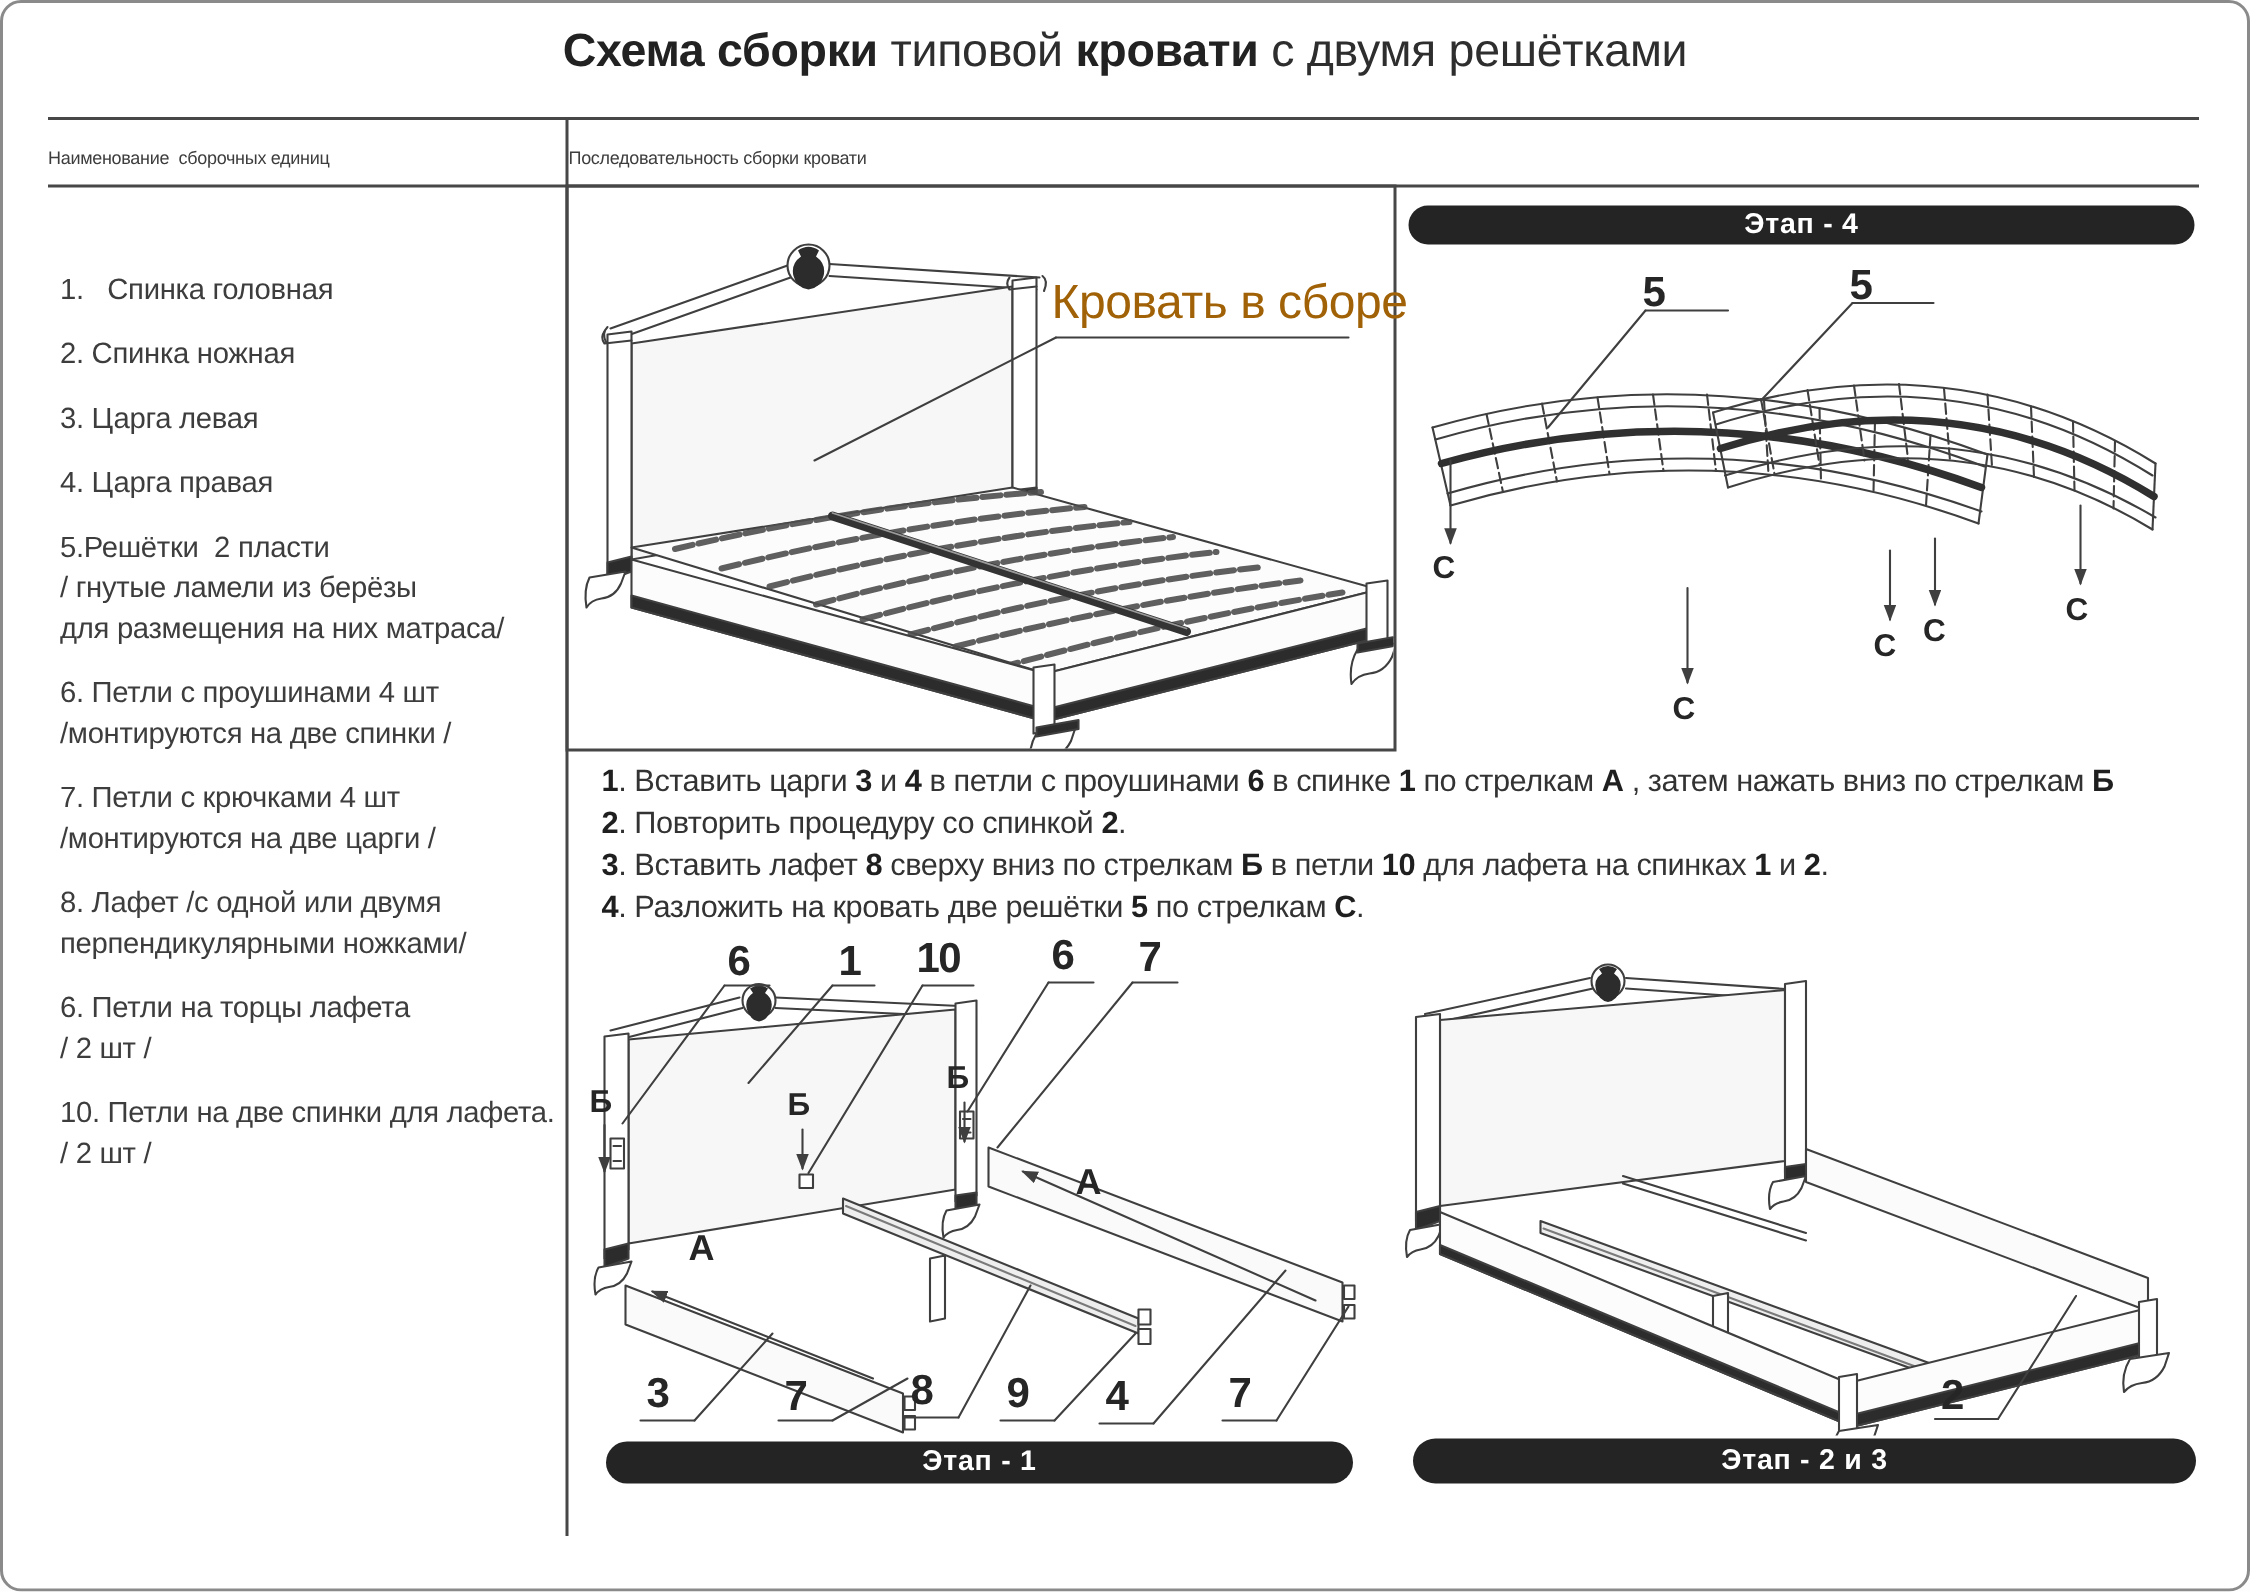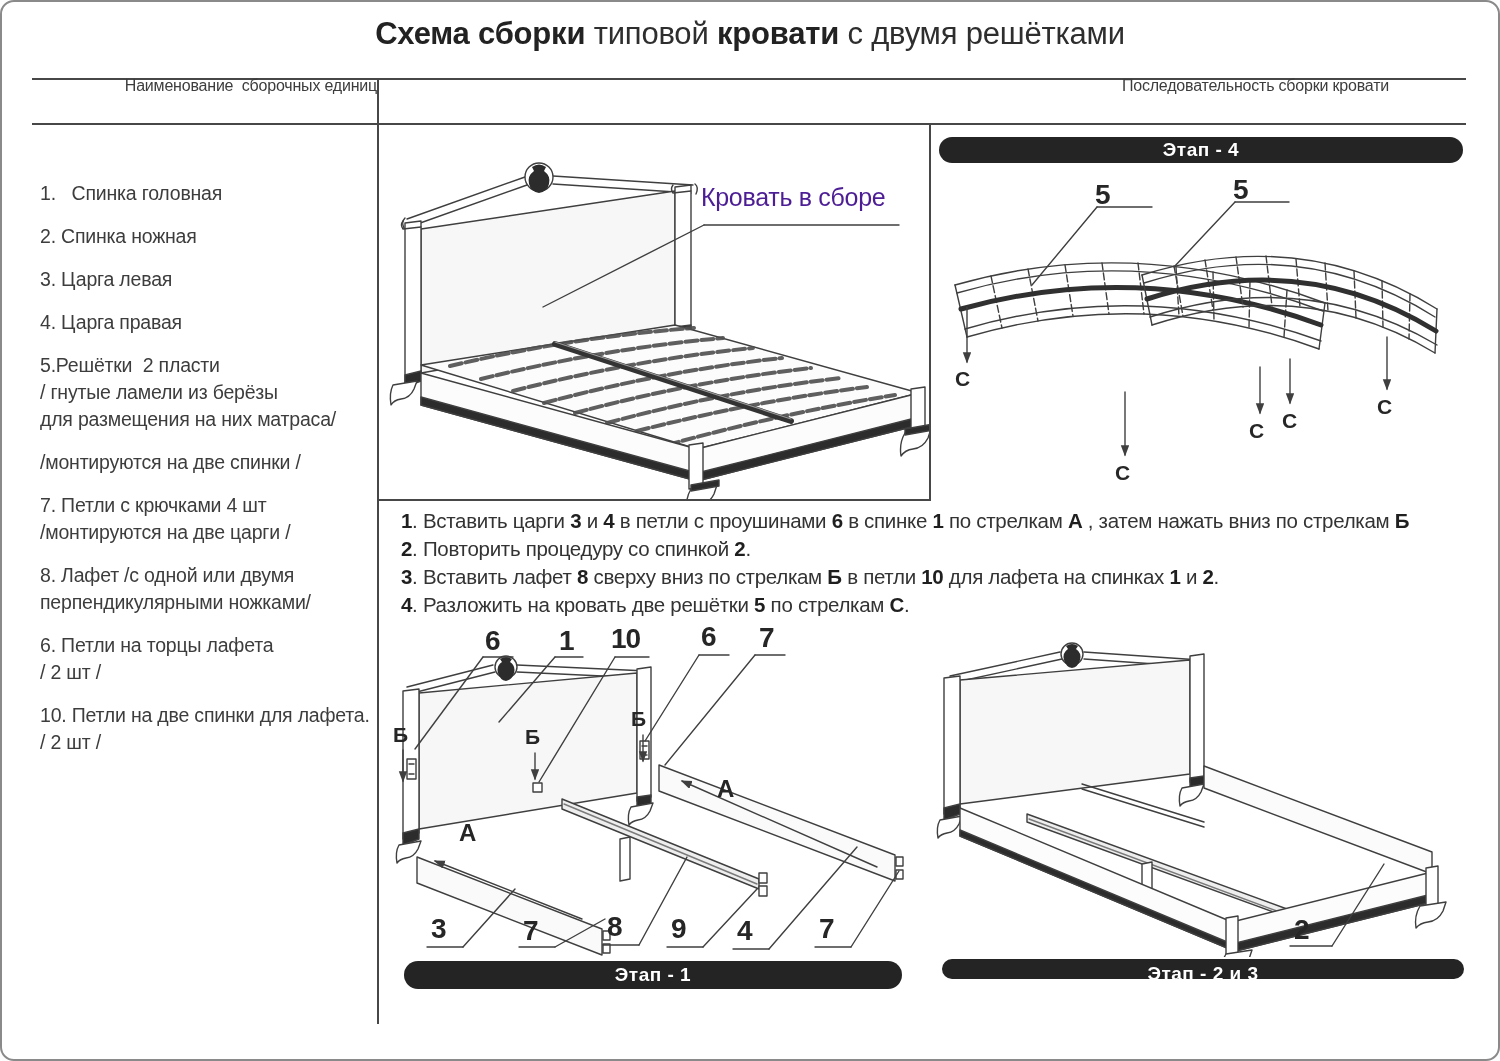--- a/index.html
+++ b/index.html
@@ -6,36 +6,36 @@
   #page{
     position:relative;width:1496px;height:1057px;background:#ffffff;
     border:2px solid #8a8a8a;border-radius:14px;overflow:hidden;
     font-family:"Liberation Sans", sans-serif;color:#3a3a3a;
   }
   .hline{position:absolute;height:2px;background:#474747;}
   .vline{position:absolute;width:2px;background:#474747;}
   #title{position:absolute;top:14px;left:0;right:0;text-align:center;
     font-size:31px;letter-spacing:-0.2px;color:#2e2e2e;white-space:pre-wrap;}
   #title b{color:#222;margin-top:22px;}
-  .col-header{position:absolute;top:75px;text-align:right;font-size:16px;
+  .col-header{position:absolute;top:96px;text-align:left;font-size:12px;
     color:#3d3d3d;white-space:pre-wrap;letter-spacing:-0.2px;}
   #parts-list{position:absolute;left:38px;top:178px;width:332px;
     font-size:19.5px;line-height:27px;letter-spacing:-0.2px;color:#3d3d3d;}
   .part-item{margin-bottom:16px;}
   .part-line{white-space:pre-wrap;}
   .diagram{position:absolute;}
   .diagram svg{position:absolute;left:0;top:0;}
   .banner{position:absolute;background:#242424;border-radius:15px;
     color:#fff;text-align:center;font-weight:bold;font-size:19px;
     letter-spacing:0.5px;}
   .lbl{position:absolute;white-space:nowrap;}
   .lbl-num{font-weight:bold;font-size:28px;color:#262626;letter-spacing:-1px;}
   .lbl-letter{font-weight:bold;font-size:21px;color:#262626;}
   .lbl-letter-lg{font-weight:bold;font-size:24px;color:#262626;}
-  .lbl-caption{font-size:25px;color:#4c1d95;letter-spacing:-0.3px;}
+  .lbl-caption{font-size:32px;color:#a16207;letter-spacing:-0.3px;}
   #instructions{position:absolute;left:399px;top:505px;width:1066px;
     font-size:20.5px;line-height:28px;letter-spacing:-0.3px;color:#333;}
   #instructions .bold{font-weight:bold;color:#1f1f1f;}
   #footer{position:absolute;left:403px;top:1004px;width:1062px;
     font-size:19.5px;word-spacing:5px;letter-spacing:-0.2px;color:#3d3d3d;}
   #bedbox{position:absolute;left:375px;top:121px;width:550px;height:374px;
     border:2px solid #474747;}
 </style>
 </head>
 <body>
@@ -62,20 +62,21 @@
       </div>
       <div class="part-item">
         <div class="part-line">4. Царга правая</div>
       </div>
       <div class="part-item">
         <div class="part-line">5.Решётки  2 пласти</div>
         <div class="part-line">/ гнутые ламели из берёзы</div>
         <div class="part-line">для размещения на них матраса/</div>
       </div>
       <div class="part-item">
+        <div class="part-line">6. Петли с проушинами 4 шт</div>
         <div class="part-line">/монтируются на две спинки /</div>
       </div>
       <div class="part-item">
         <div class="part-line">7. Петли с крючками 4 шт</div>
         <div class="part-line">/монтируются на две царги /</div>
       </div>
       <div class="part-item">
         <div class="part-line">8. Лафет /с одной или двумя</div>
         <div class="part-line">перпендикулярными ножками/</div>
       </div>
@@ -347,16 +348,16 @@
         <polygon points="494,254 506,252 506,292 494,294" fill="#ffffff"></polygon>
         <path d="M294,340 l26,-4 l-3,9 q-5,10 -15,11 q-8,1 -12,6 q-2,-12 4,-22 z" fill="#ffffff"></path>
         <path d="M488,292 l26,-4 l-3,9 q-5,10 -15,11 q-8,1 -12,6 q-2,-12 4,-22 z" fill="#ffffff"></path>
 
         <path d="M358,332 L400,332"></path>
           <path d="M400,332 L452,250"></path>
       </g>
     </svg>
   <span class="lbl lbl-num" style="left: 362px; top: 300px;">2</span>
     </div>
-  <div class="banner" style="left:940px;top:957px;width:522px;height:20px;line-height:30px;text-align:center;">Этап -  2 и 3</div>
+  <div class="banner" style="left:940px;top:957px;width:522px;height:30px;line-height:30px;text-align:center;">Этап -  2 и 3</div>
 
 
 </div>
 
 </body></html>

